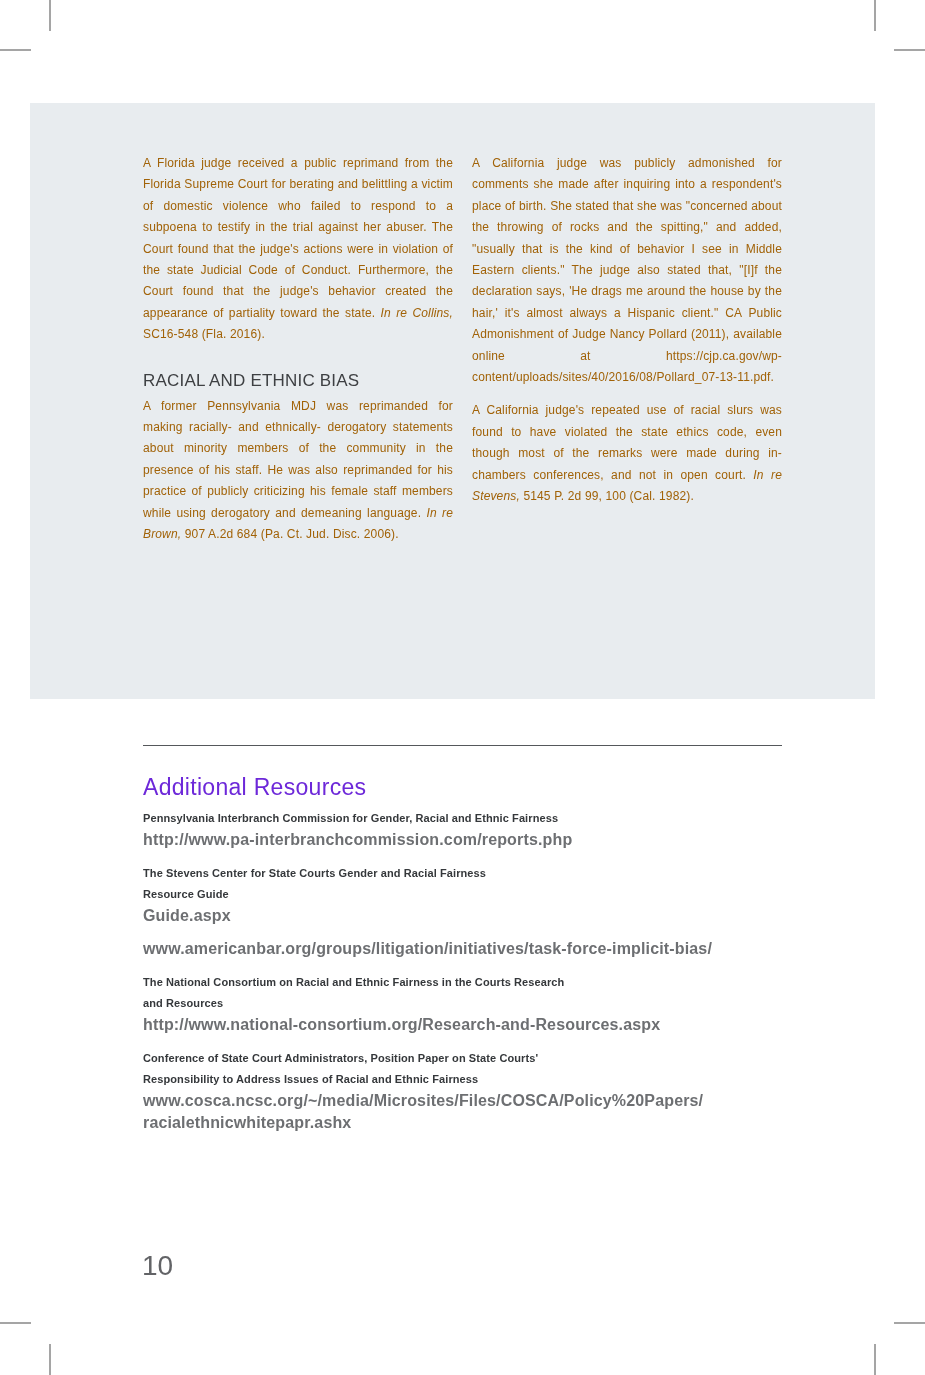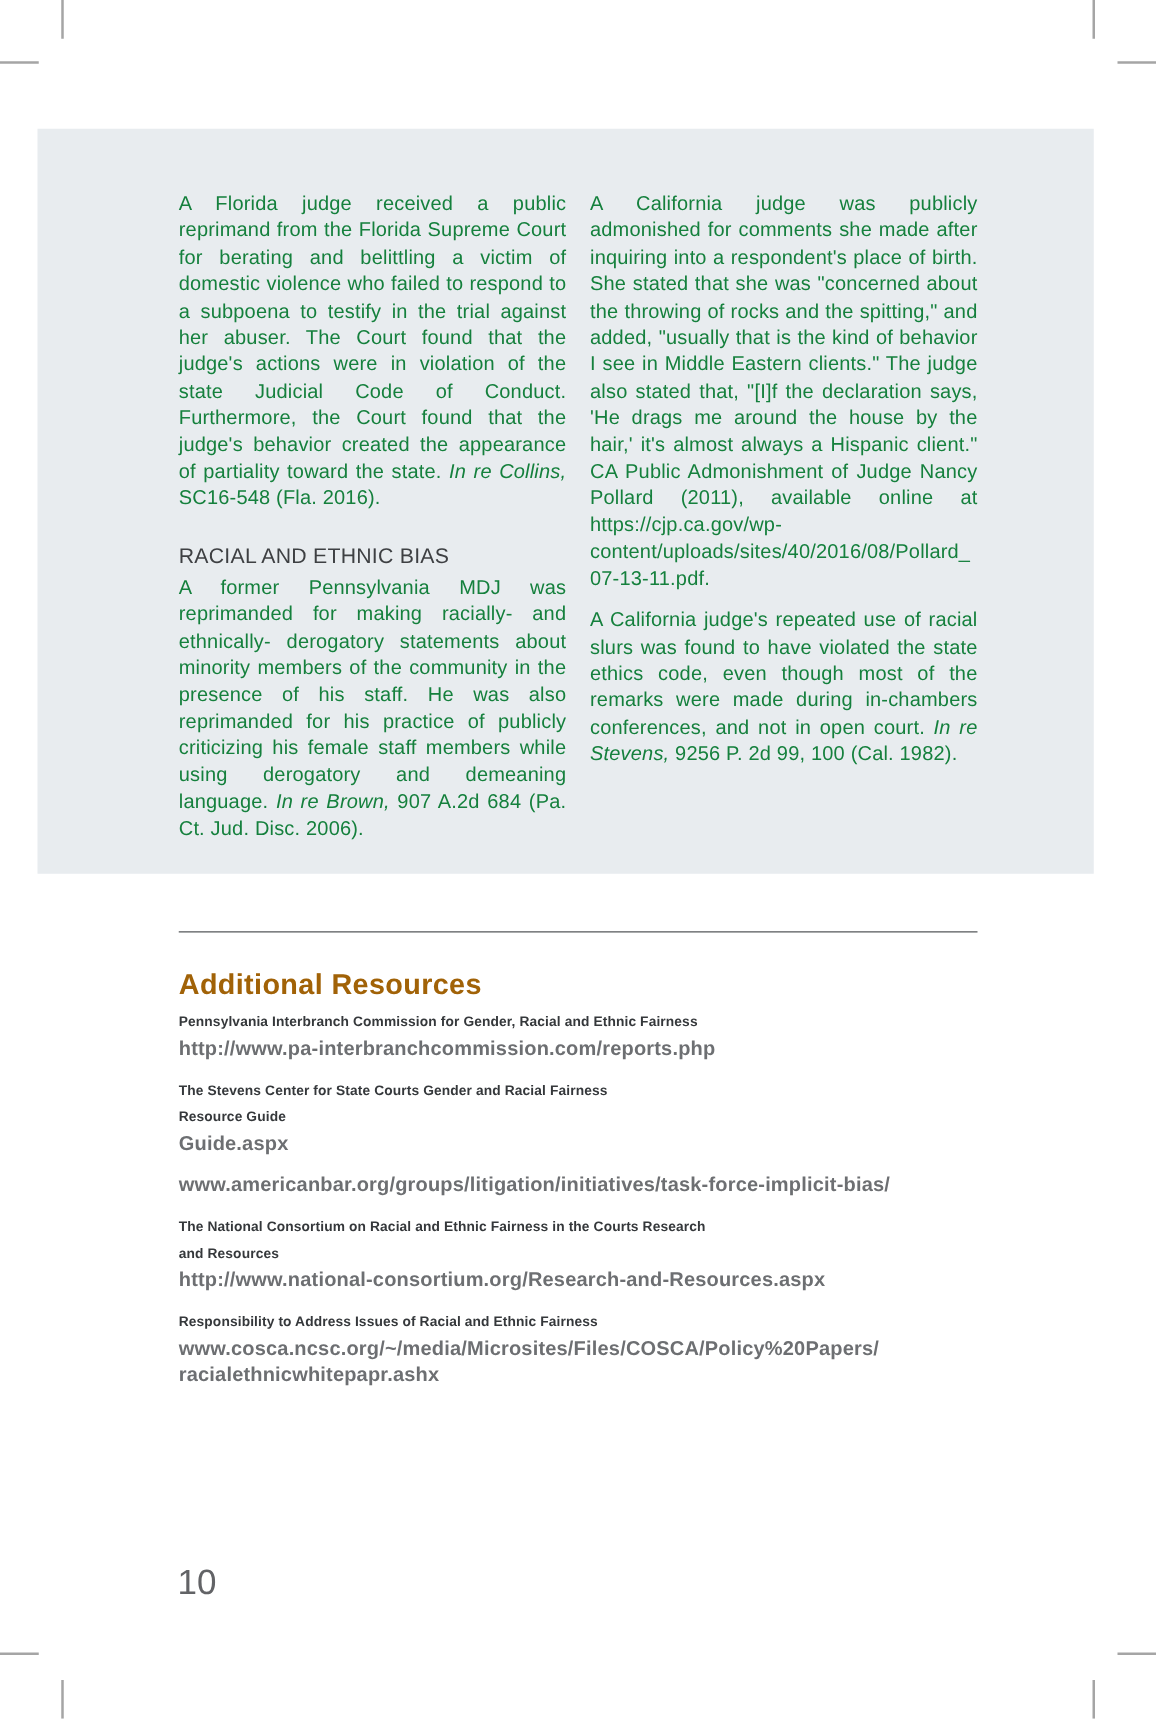--- a/index.html
+++ b/index.html
@@ -31,23 +31,23 @@
   }
   .panel-columns {
     position: absolute;
     left: 113px; top: 50px;
     width: 639px;
     display: flex;
     gap: 19px;
   }
   .col { width: 310px; }
   .body-para {
-    font-size: 16px;
+    font-size: 12px;
     line-height: 21.4px;
-    color: #15803d;
+    color: #a16207;
     text-align: justify;
     letter-spacing: 0.15px;
     overflow-wrap: break-word;
   }
   .body-para .it { font-style: italic; }
   .para-gap { margin-top: 12px; }
   .panel-heading {
     margin-top: 25px;
     margin-bottom: 5px;
     font-size: 17px;
@@ -63,22 +63,22 @@
     width: 639px; height: 0;
     border-top: 1px solid #55585b;
   }
   .resources {
     position: absolute;
     left: 143px; top: 772px;
     width: 660px;
   }
   .resources-title {
     font-size: 23px;
-    font-weight: bold;
-    color: #a16207;
+    font-weight: normal;
+    color: #6d28d9;
     letter-spacing: 0.3px;
     line-height: 30px;
     margin-bottom: 6px;
   }
   .resource-item { margin-bottom: 12px; }
   .res-title-line {
     font-size: 11px;
     font-weight: bold;
     color: #35383b;
     line-height: 21.3px;
@@ -118,21 +118,21 @@
       <p class="body-para"><span>A Florida judge received a public reprimand from the Florida Supreme Court for berating and belittling a victim of domestic violence who failed to respond to a subpoena to testify in the trial against her abuser. The Court found that the judge's actions were in violation of the state Judicial Code of Conduct. Furthermore, the Court found that the judge's behavior created the appearance of partiality toward the state. </span><span class="it">In re Collins,</span><span> SC16-548 (Fla. 2016).</span></p>
 
       <h3 class="panel-heading">RACIAL AND ETHNIC BIAS</h3>
 
       <p class="body-para"><span>A former Pennsylvania MDJ was reprimanded for making racially- and ethnically- derogatory statements about minority members of the community in the presence of his staff. He was also reprimanded for his practice of publicly criticizing his female staff members while using derogatory and demeaning language. </span><span class="it">In re Brown,</span><span> 907 A.2d 684 (Pa. Ct. Jud. Disc. 2006).</span></p>
     </div>
 
     <div class="col">
       <p class="body-para"><span>A California judge was publicly admonished for comments she made after inquiring into a respondent's place of birth. She stated that she was "concerned about the throwing of rocks and the spitting," and added, "usually that is the kind of behavior I see in Middle Eastern clients." The judge also stated that, "[I]f the declaration says, 'He drags me around the house by the hair,' it's almost always a Hispanic client." CA Public Admonishment of Judge Nancy Pollard (2011), available online at https://cjp.ca.gov/wp-content/uploads/sites/40/2016/08/Pollard_07-13-11.pdf.</span></p>
 
-      <p class="body-para para-gap"><span>A California judge's repeated use of racial slurs was found to have violated the state ethics code, even though most of the remarks were made during in-chambers conferences, and not in open court. </span><span class="it">In re Stevens,</span><span> 9256 P. 2d 99, 100 (Cal. 1982).</span></p>
+      <p class="body-para para-gap"><span>A California judge's repeated use of racial slurs was found to have violated the state ethics code, even though most of the remarks were made during in-chambers conferences, and not in open court. </span><span class="it">In re Stevens,</span><span> 5145 P. 2d 99, 100 (Cal. 1982).</span></p>
     </div>
 
   </div>
 </div>
 
 <div class="divider"></div>
 
 <div class="resources">
   <h2 class="resources-title">Additional Resources</h2>
 
@@ -151,19 +151,20 @@
     <div class="res-url-line">www.americanbar.org/groups/litigation/initiatives/task-force-implicit-bias/</div>
   </div>
 
   <div class="resource-item">
     <div class="res-title-line">The National Consortium on Racial and Ethnic Fairness in the Courts Research</div>
     <div class="res-title-line">and Resources</div>
     <div class="res-url-line">http://www.national-consortium.org/Research-and-Resources.aspx</div>
   </div>
 
   <div class="resource-item">
+    <div class="res-title-line">Conference of State Court Administrators, Position Paper on State Courts'</div>
     <div class="res-title-line">Responsibility to Address Issues of Racial and Ethnic Fairness</div>
     <div class="res-url-line">www.cosca.ncsc.org/~/media/Microsites/Files/COSCA/Policy%20Papers/</div>
     <div class="res-url-line">racialethnicwhitepapr.ashx</div>
   </div>
 </div>
 
 <div class="page-number">10</div>
 
 </body></html>

